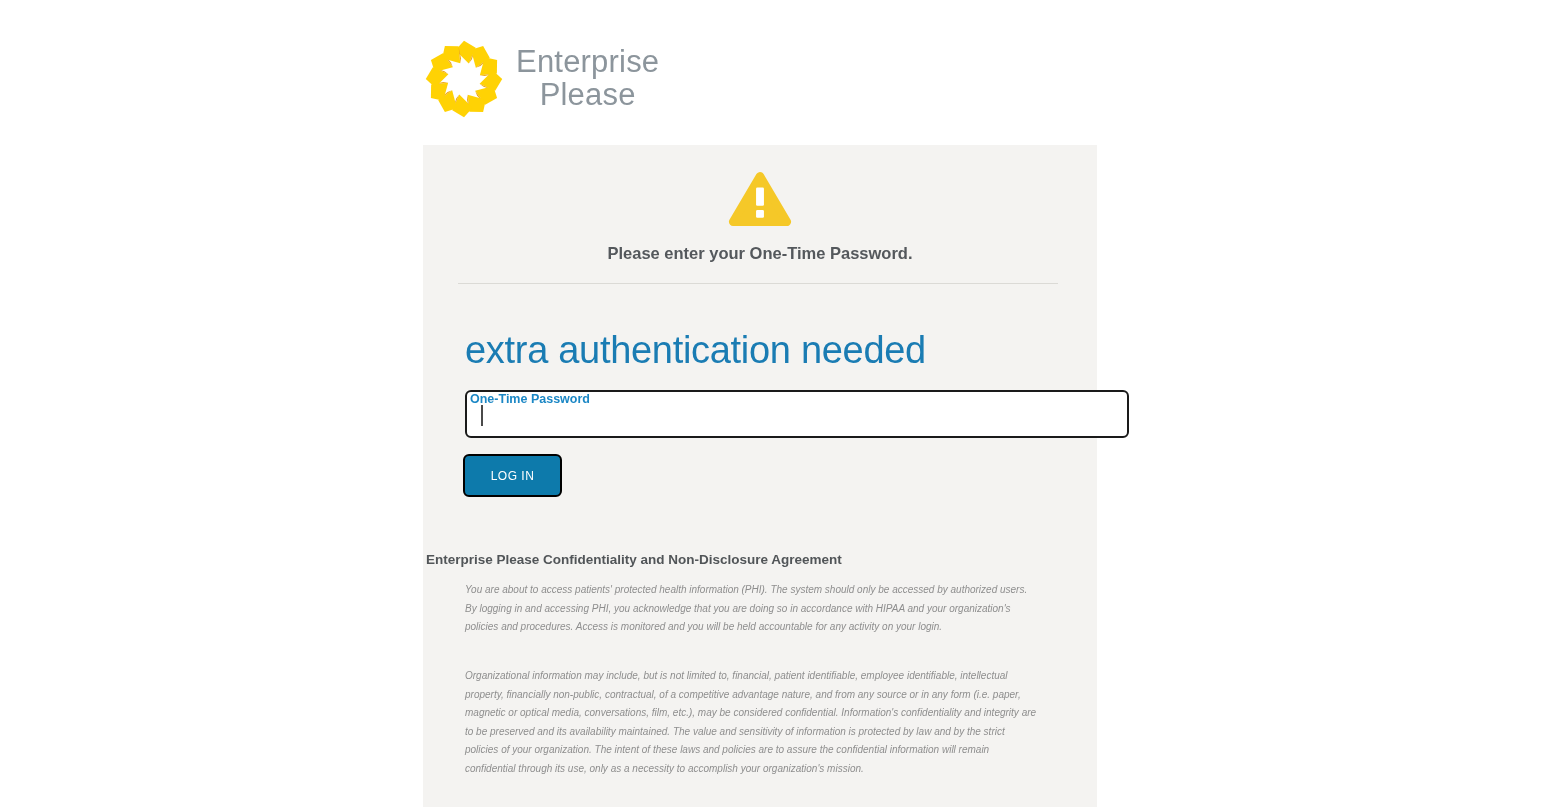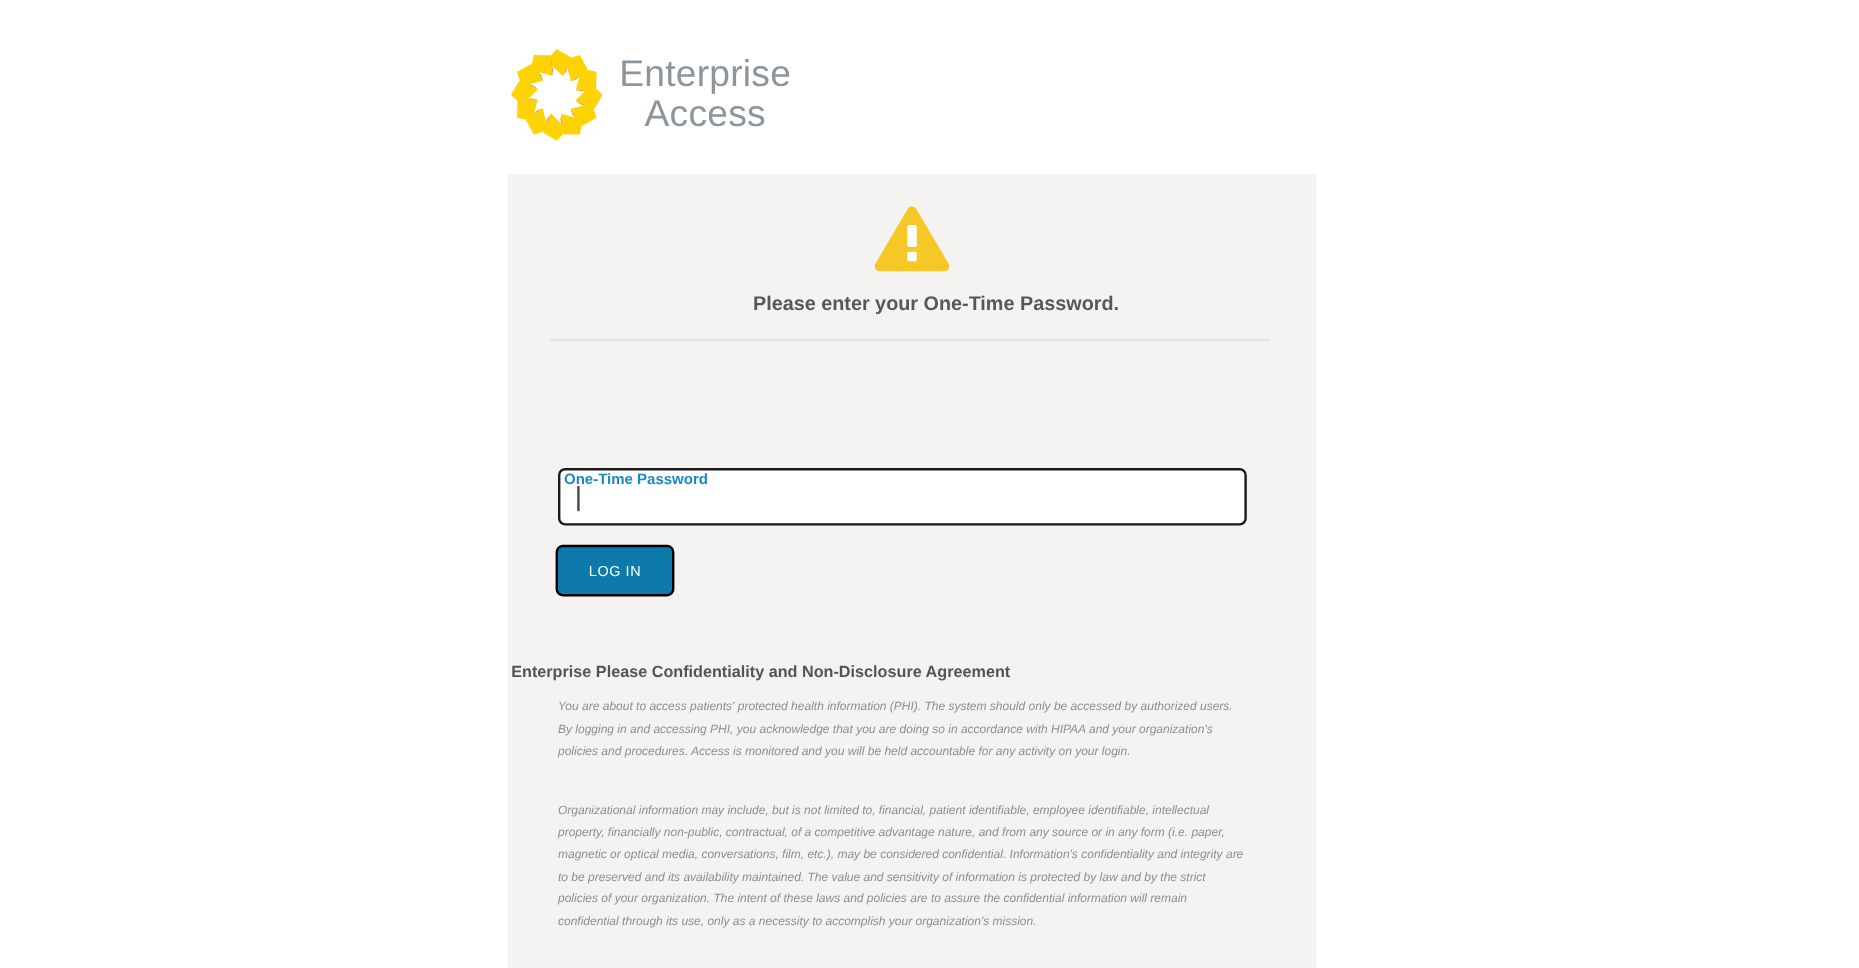--- a/index.html
+++ b/index.html
@@ -29,40 +29,39 @@
   }
 
   .warning-wrap { position: absolute; top: 26px; left: 50%; transform: translateX(-50%); }
   .warning-wrap svg { width: 64px; height: 56px; display: block; }
 
   .alert-message {
     position: absolute; top: 99px; left: 0; width: 100%;
     text-align: center;
     font-size: 16.5px; font-weight: bold;
     color: #54585c;
-    margin-left: 20px;
   }
 
   .divider {
     position: absolute; top: 138px; left: 35px; width: 600px;
     border: none; border-top: 1px solid #dbdad6; height: 0;
   }
 
   .heading {
     position: absolute; left: 42px; top: 183px;
     font-size: 38px; line-height: 44px; font-weight: 400;
     color: var(--accent-blue, #1a7cb3);
     letter-spacing: -0.3px;
     white-space: nowrap;
   }
 
   
   .otp-box {
     position: absolute; left: 42px; top: 245px;
-    width: 574px; height: 48px;
+    width: 664px; height: 48px;
     background: #ffffff;
     border: 2px solid #1a1a1a; border-radius: 6px;
   }
   .otp-label {
     position: absolute; left: 3px; top: 0px;
     font-size: 12.5px; font-weight: bold;
     color: var(--label-blue, #1b87c5);
     line-height: 14px;
   }
   .otp-input {
@@ -126,38 +125,39 @@
       <use href="#petal" transform="rotate(150 50 50)"></use>
       <use href="#petal" transform="rotate(180 50 50)"></use>
       <use href="#petal" transform="rotate(210 50 50)"></use>
       <use href="#petal" transform="rotate(240 50 50)"></use>
       <use href="#petal" transform="rotate(270 50 50)"></use>
       <use href="#petal" transform="rotate(300 50 50)"></use>
       <use href="#petal" transform="rotate(330 50 50)"></use>
     </svg>
     <div class="logo-text">
       <div>Enterprise</div>
-      <div>Access</div>
+      <div>Please</div>
     </div>
   </header>
 
   <main class="panel">
 
     <div class="warning-wrap">
       <svg viewBox="0 0 60 54" aria-hidden="true">
         <path d="M30 5 L56 49 L4 49 Z" fill="#f5c828" stroke="#f5c828" stroke-width="8" stroke-linejoin="round"></path>
         <rect x="26.2" y="16" width="7.6" height="17.5" rx="1.2" fill="#ffffff"></rect>
         <rect x="26.2" y="37.5" width="7.6" height="7.6" rx="1.2" fill="#ffffff"></rect>
       </svg>
     </div>
 
     <div class="alert-message">Please enter your One-Time Password.</div>
 
     <hr class="divider">
 
+    <h1 class="heading">extra authentication needed</h1>
 
     <div class="otp-box">
       <label class="otp-label" for="otp">One-Time Password</label>
       <input id="otp" type="text" class="otp-input" autocomplete="off" value="" style="">
       <div class="caret"></div>
     </div>
 
     <button class="login-btn">LOG IN</button>
 
     <section>

